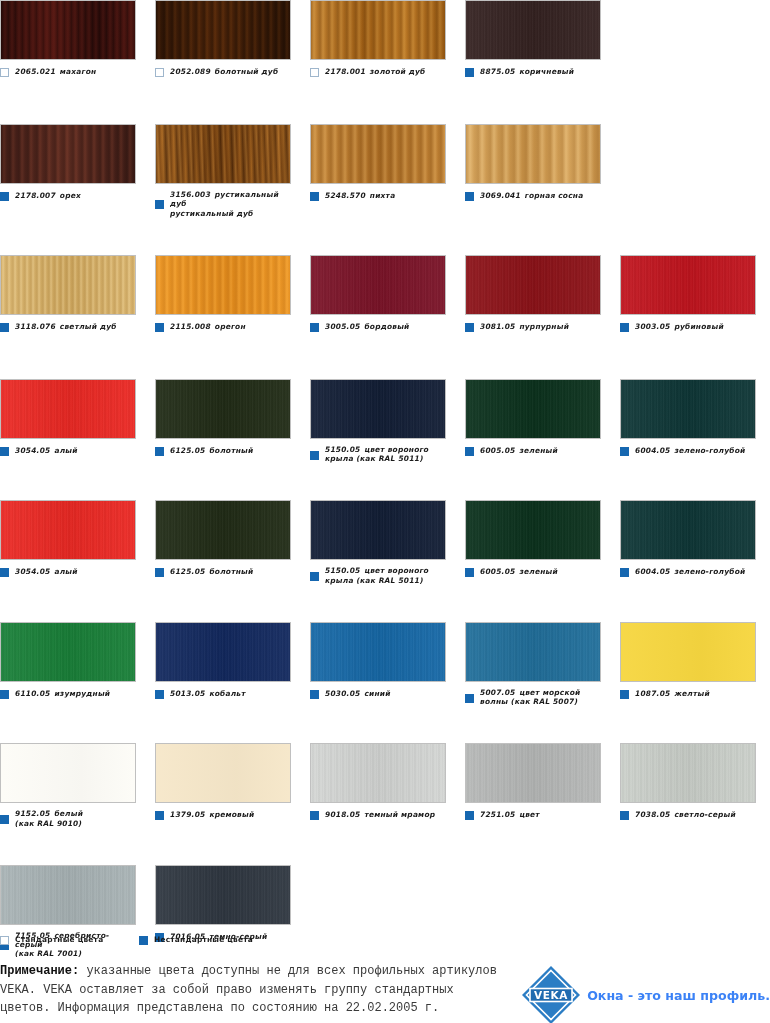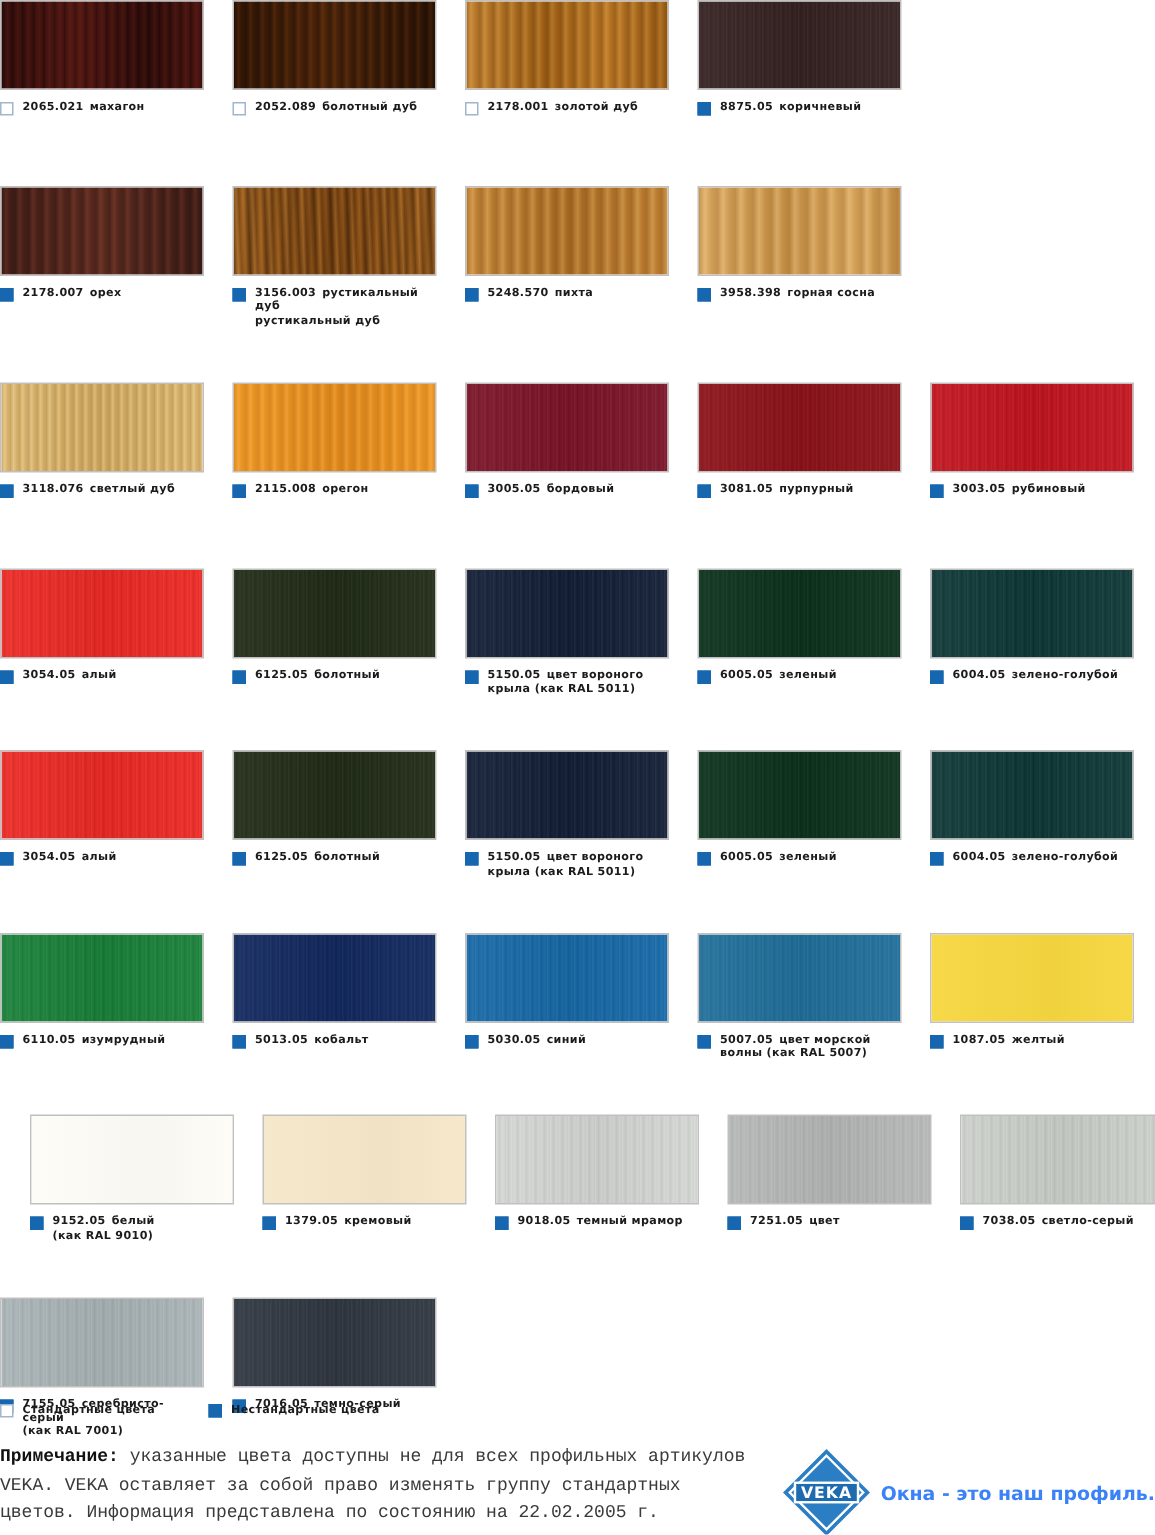--- a/index.html
+++ b/index.html
@@ -36,23 +36,24 @@
     border: 1px solid rgba(140,140,140,0.55);
     position: relative;
     overflow: hidden;
   }
   .swatch-chip .grain {
     position: absolute;
     inset: 0;
   }
   .swatch-label {
     display: flex;
-    align-items: flex-start;
+    align-items: center;
     margin-top: 6px;
     line-height: 1.25;
+    font-style: italic;
   }
   .marker {
     flex: 0 0 9px;
     width: 9px; height: 9px;
     margin-top: 2px;
     margin-right: 6px;
   }
   .marker.std {
     background: #ffffff;
     border: 1px solid #9fb6cc;
@@ -190,21 +191,21 @@
           <span class="marker nonstd"></span>
           <span class="label-text"><span class="code">5248.570</span><span>пихта</span></span>
         </div>
       </div>
       <div class="swatch-cell">
         <div class="swatch-chip">
           <div class="grain" style="background:#d5a053;background-image:repeating-linear-gradient(90deg, rgba(140,88,28,0.30) 0px, rgba(250,220,165,0.26) 4px, rgba(150,95,32,0.14) 8px, rgba(130,80,24,0.24) 12px),linear-gradient(90deg, rgba(252,225,170,0.20) 0%, rgba(145,92,30,0.18) 45%, rgba(250,218,162,0.18) 78%, rgba(138,85,26,0.20) 100%);"></div>
         </div>
         <div class="swatch-label">
           <span class="marker nonstd"></span>
-          <span class="label-text"><span class="code">3958.398</span><span>горная сосна</span></span>
+          <span class="label-text"><span class="code">3069.041</span><span>горная сосна</span></span>
         </div>
       </div>
     </div>
     <div class="swatch-row" style="margin-bottom: 47px;">
       <div class="swatch-cell">
         <div class="swatch-chip">
           <div class="grain" style="background:#d8b269;background-image:repeating-linear-gradient(90deg, rgba(150,110,45,0.26) 0px, rgba(252,232,185,0.26) 2px, rgba(160,118,50,0.12) 4px, rgba(145,105,42,0.22) 6px),linear-gradient(90deg, rgba(252,232,185,0.18) 0%, rgba(150,110,45,0.16) 50%, rgba(250,228,180,0.16) 100%);"></div>
         </div>
         <div class="swatch-label">
           <span class="marker nonstd"></span>
@@ -382,21 +383,21 @@
       <div class="swatch-cell">
         <div class="swatch-chip">
           <div class="grain" style="background:#f6d63f;background-image:linear-gradient(90deg, rgba(255,255,255,0.05) 0%, rgba(0,0,0,0.025) 60%, rgba(255,255,255,0.04) 100%);"></div>
         </div>
         <div class="swatch-label">
           <span class="marker nonstd"></span>
           <span class="label-text"><span class="code">1087.05</span><span>желтый</span></span>
         </div>
       </div>
     </div>
-    <div class="swatch-row" style="margin-bottom: 37px; padding-left: 20px;">
+    <div class="swatch-row" style="margin-bottom: 37px;">
       <div class="swatch-cell">
         <div class="swatch-chip">
           <div class="grain" style="background:#fdfcf7;background-image:linear-gradient(90deg, rgba(255,255,255,0.05) 0%, rgba(0,0,0,0.025) 60%, rgba(255,255,255,0.04) 100%);"></div>
         </div>
         <div class="swatch-label">
           <span class="marker nonstd"></span>
           <span class="label-text"><span class="code">9152.05</span><span>белый</span><span class="l2">(как RAL 9010)</span></span>
         </div>
       </div>
       <div class="swatch-cell">

